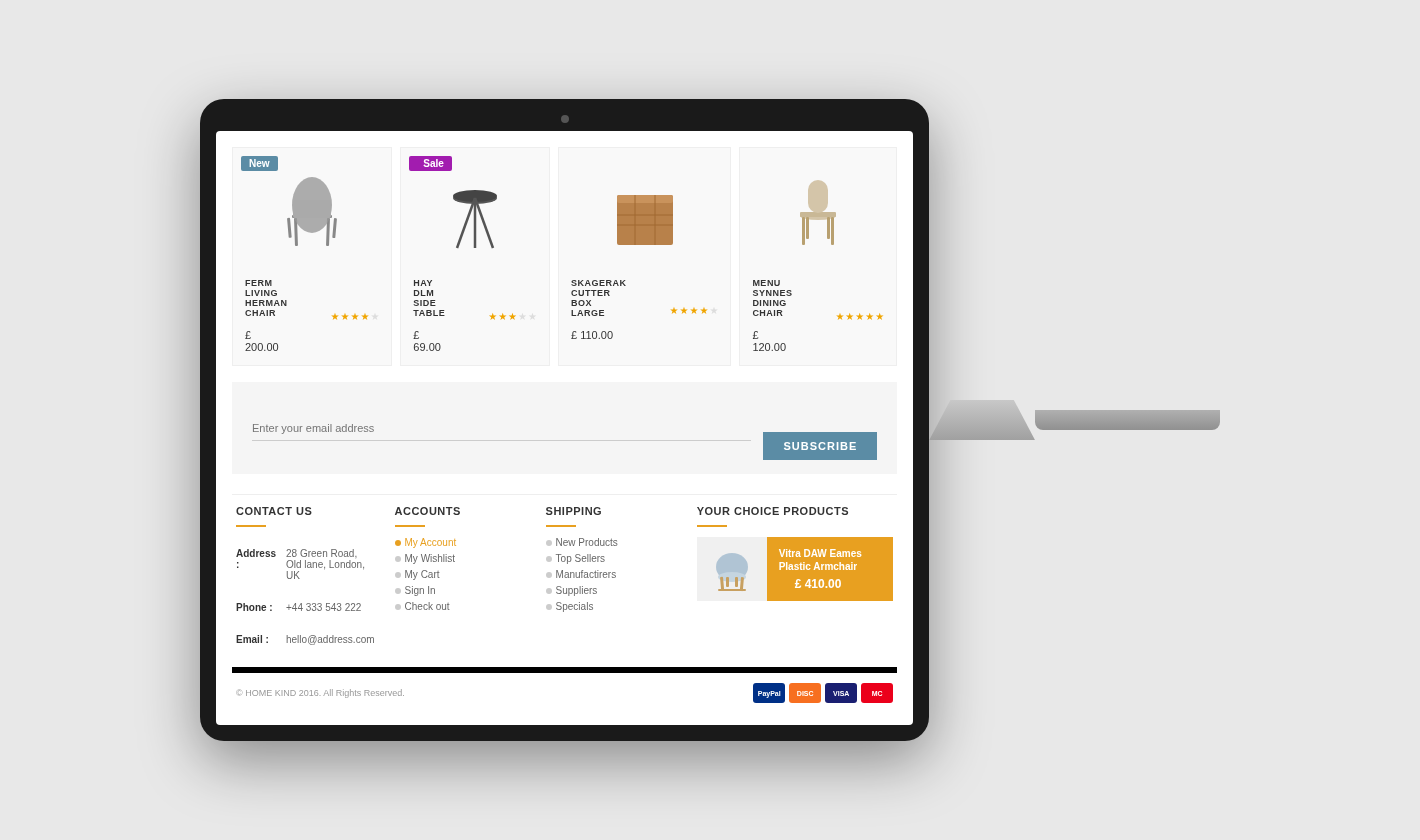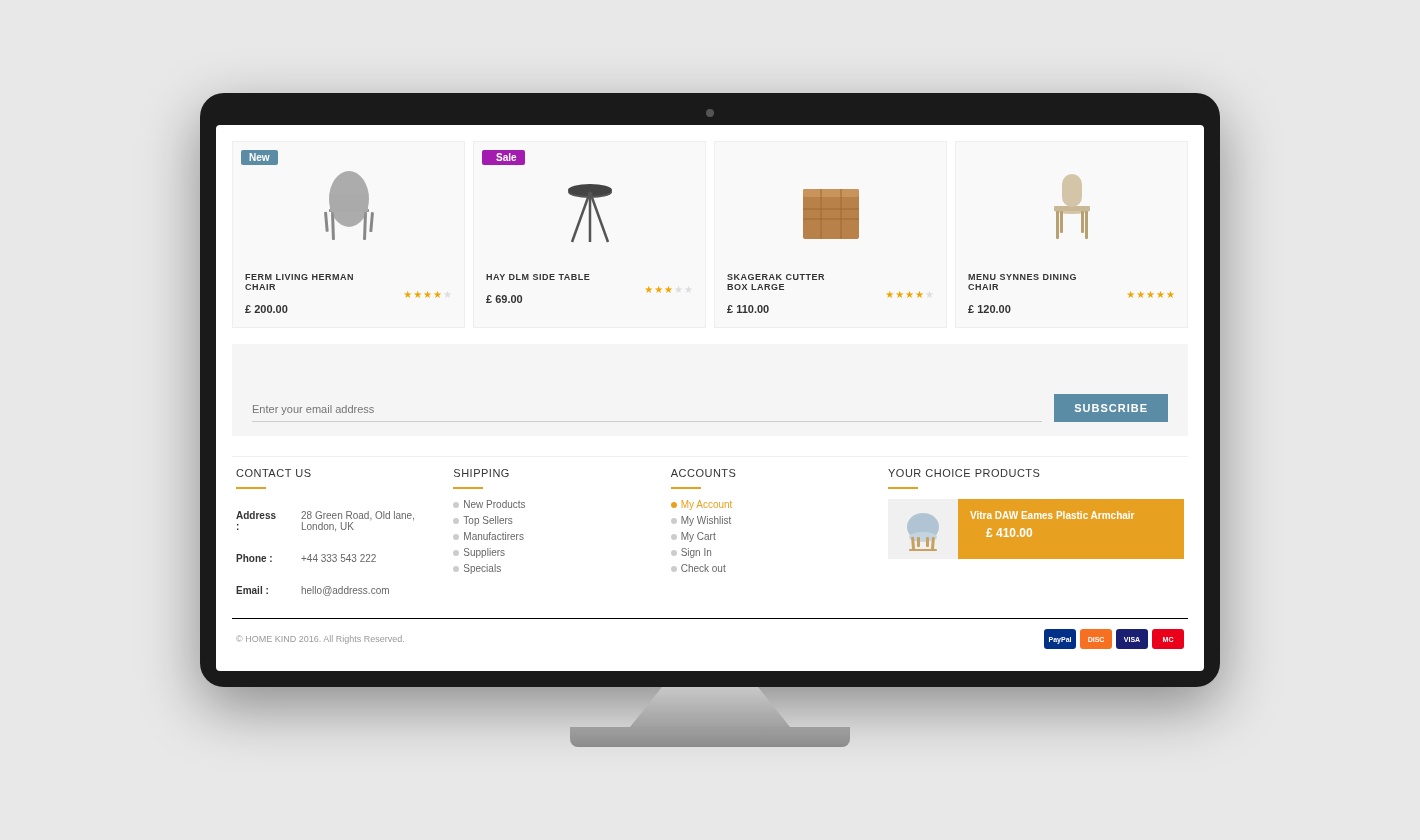--- a/index.html
+++ b/index.html
@@ -9,21 +9,21 @@
       justify-content: center;
       align-items: center;
       min-height: 100vh;
       font-family: Arial, sans-serif;
     }
 
     .monitor-wrapper {
       position: relative;
       width: 1020px;
       display: flex;
-      flex-direction: column;
+      flex-direction: row;
       align-items: center;
     }
 
     .monitor-body {
       width: 1020px;
       background: #1a1a1a;
       border-radius: 24px;
       padding: 16px;
       box-shadow: 0 20px 60px rgba(0,0,0,0.4);
       position: relative;
@@ -114,21 +114,21 @@
       color: #333;
       font-weight: bold;
       letter-spacing: 0.5px;
       margin-bottom: 4px;
       text-transform: uppercase;
     }
 
     .product-price {
       font-size: 11px;
       color: #333;
-      font-weight: bold;
+      font-weight: normal;
       margin-top: 11px;
     }
 
     .product-rating {
       display: flex;
       gap: 1px;
       margin-top: 2px;
     }
 
     .star {
@@ -142,21 +142,21 @@
       justify-content: space-between;
       align-items: center;
       gap: 43px;
     }
 
     
     .newsletter-section {
       background: #f5f5f5;
       padding: 14px 20px;
       display: flex;
-      align-items: flex-end;
+      align-items: center;
       gap: 12px;
       margin-bottom: 20px;
     }
 
     .newsletter-input {
       flex: 1;
       border: none;
       border-bottom: 1px solid #ccc;
       background: transparent;
       padding: 6px 0;
@@ -181,37 +181,37 @@
     .footer-section {
       display: grid;
       grid-template-columns: 1fr 1fr 1fr 1.5fr;
       gap: 20px;
       padding: 10px 4px 16px;
       border-top: 1px solid #eee;
     }
 
     .footer-col-title {
       font-size: 11px;
-      font-weight: normal;
+      font-weight: bold;
       color: #333;
       text-transform: uppercase;
       letter-spacing: 0.5px;
       margin-bottom: 8px;
     }
 
     .footer-underline {
       width: 30px;
       height: 2px;
       background: #e8a020;
       margin-bottom: 10px;
     }
 
     .contact-row {
       display: flex;
-      gap: 21px;
+      gap: 6px;
       margin-bottom: 6px;
       font-size: 10px;
       color: #666;
       margin-top: 21px;
     }
 
     .contact-label {
       color: #333;
       font-weight: bold;
       min-width: 44px;
@@ -273,21 +273,21 @@
 
     .choice-price {
       font-size: 12px;
       color: #fff;
       font-weight: bold;
       margin-left: 16px;
     }
 
     
     .bottom-bar {
-      border-top: 1px solid #000000;
+      border-top: 6px solid #000000;
       padding: 10px 4px 6px;
       display: flex;
       justify-content: space-between;
       align-items: center;
     }
 
     .copyright {
       font-size: 9px;
       color: #999;
     }
@@ -457,45 +457,20 @@
               <span class="contact-label">Phone :</span>
               <span>+44 333 543 222</span>
             </div>
             <div class="contact-row">
               <span class="contact-label">Email :</span>
               <span>hello@address.com</span>
             </div>
           </div>
 
           <div class="footer-col">
-            <div class="footer-col-title">SHIPPING</div>
-            <div class="footer-underline"></div>
-            <div class="footer-link">
-              <span class="dot"></span>
-              <span>New Products</span>
-            </div>
-            <div class="footer-link">
-              <span class="dot"></span>
-              <span>Top Sellers</span>
-            </div>
-            <div class="footer-link">
-              <span class="dot"></span>
-              <span>Manufactirers</span>
-            </div>
-            <div class="footer-link">
-              <span class="dot"></span>
-              <span>Suppliers</span>
-            </div>
-            <div class="footer-link">
-              <span class="dot"></span>
-              <span>Specials</span>
-            </div>
-          </div>
-
-          <div class="footer-col">
             <div class="footer-col-title">ACCOUNTS</div>
             <div class="footer-underline"></div>
             <div class="footer-link footer-link-active">
               <span class="dot dot-active"></span>
               <span>My Account</span>
             </div>
             <div class="footer-link">
               <span class="dot"></span>
               <span>My Wishlist</span>
             </div>
@@ -503,20 +478,45 @@
               <span class="dot"></span>
               <span>My Cart</span>
             </div>
             <div class="footer-link">
               <span class="dot"></span>
               <span>Sign In</span>
             </div>
             <div class="footer-link">
               <span class="dot"></span>
               <span>Check out</span>
+            </div>
+          </div>
+
+          <div class="footer-col">
+            <div class="footer-col-title">SHIPPING</div>
+            <div class="footer-underline"></div>
+            <div class="footer-link">
+              <span class="dot"></span>
+              <span>New Products</span>
+            </div>
+            <div class="footer-link">
+              <span class="dot"></span>
+              <span>Top Sellers</span>
+            </div>
+            <div class="footer-link">
+              <span class="dot"></span>
+              <span>Manufactirers</span>
+            </div>
+            <div class="footer-link">
+              <span class="dot"></span>
+              <span>Suppliers</span>
+            </div>
+            <div class="footer-link">
+              <span class="dot"></span>
+              <span>Specials</span>
             </div>
           </div>
 
           <div class="footer-col">
             <div class="footer-col-title">YOUR CHOICE PRODUCTS</div>
             <div class="footer-underline"></div>
             <div class="choice-product-card">
               <div class="choice-img-area">
                 <svg width="60" height="60" viewBox="0 0 60 60" fill="none" xmlns="http://www.w3.org/2000/svg">
 

